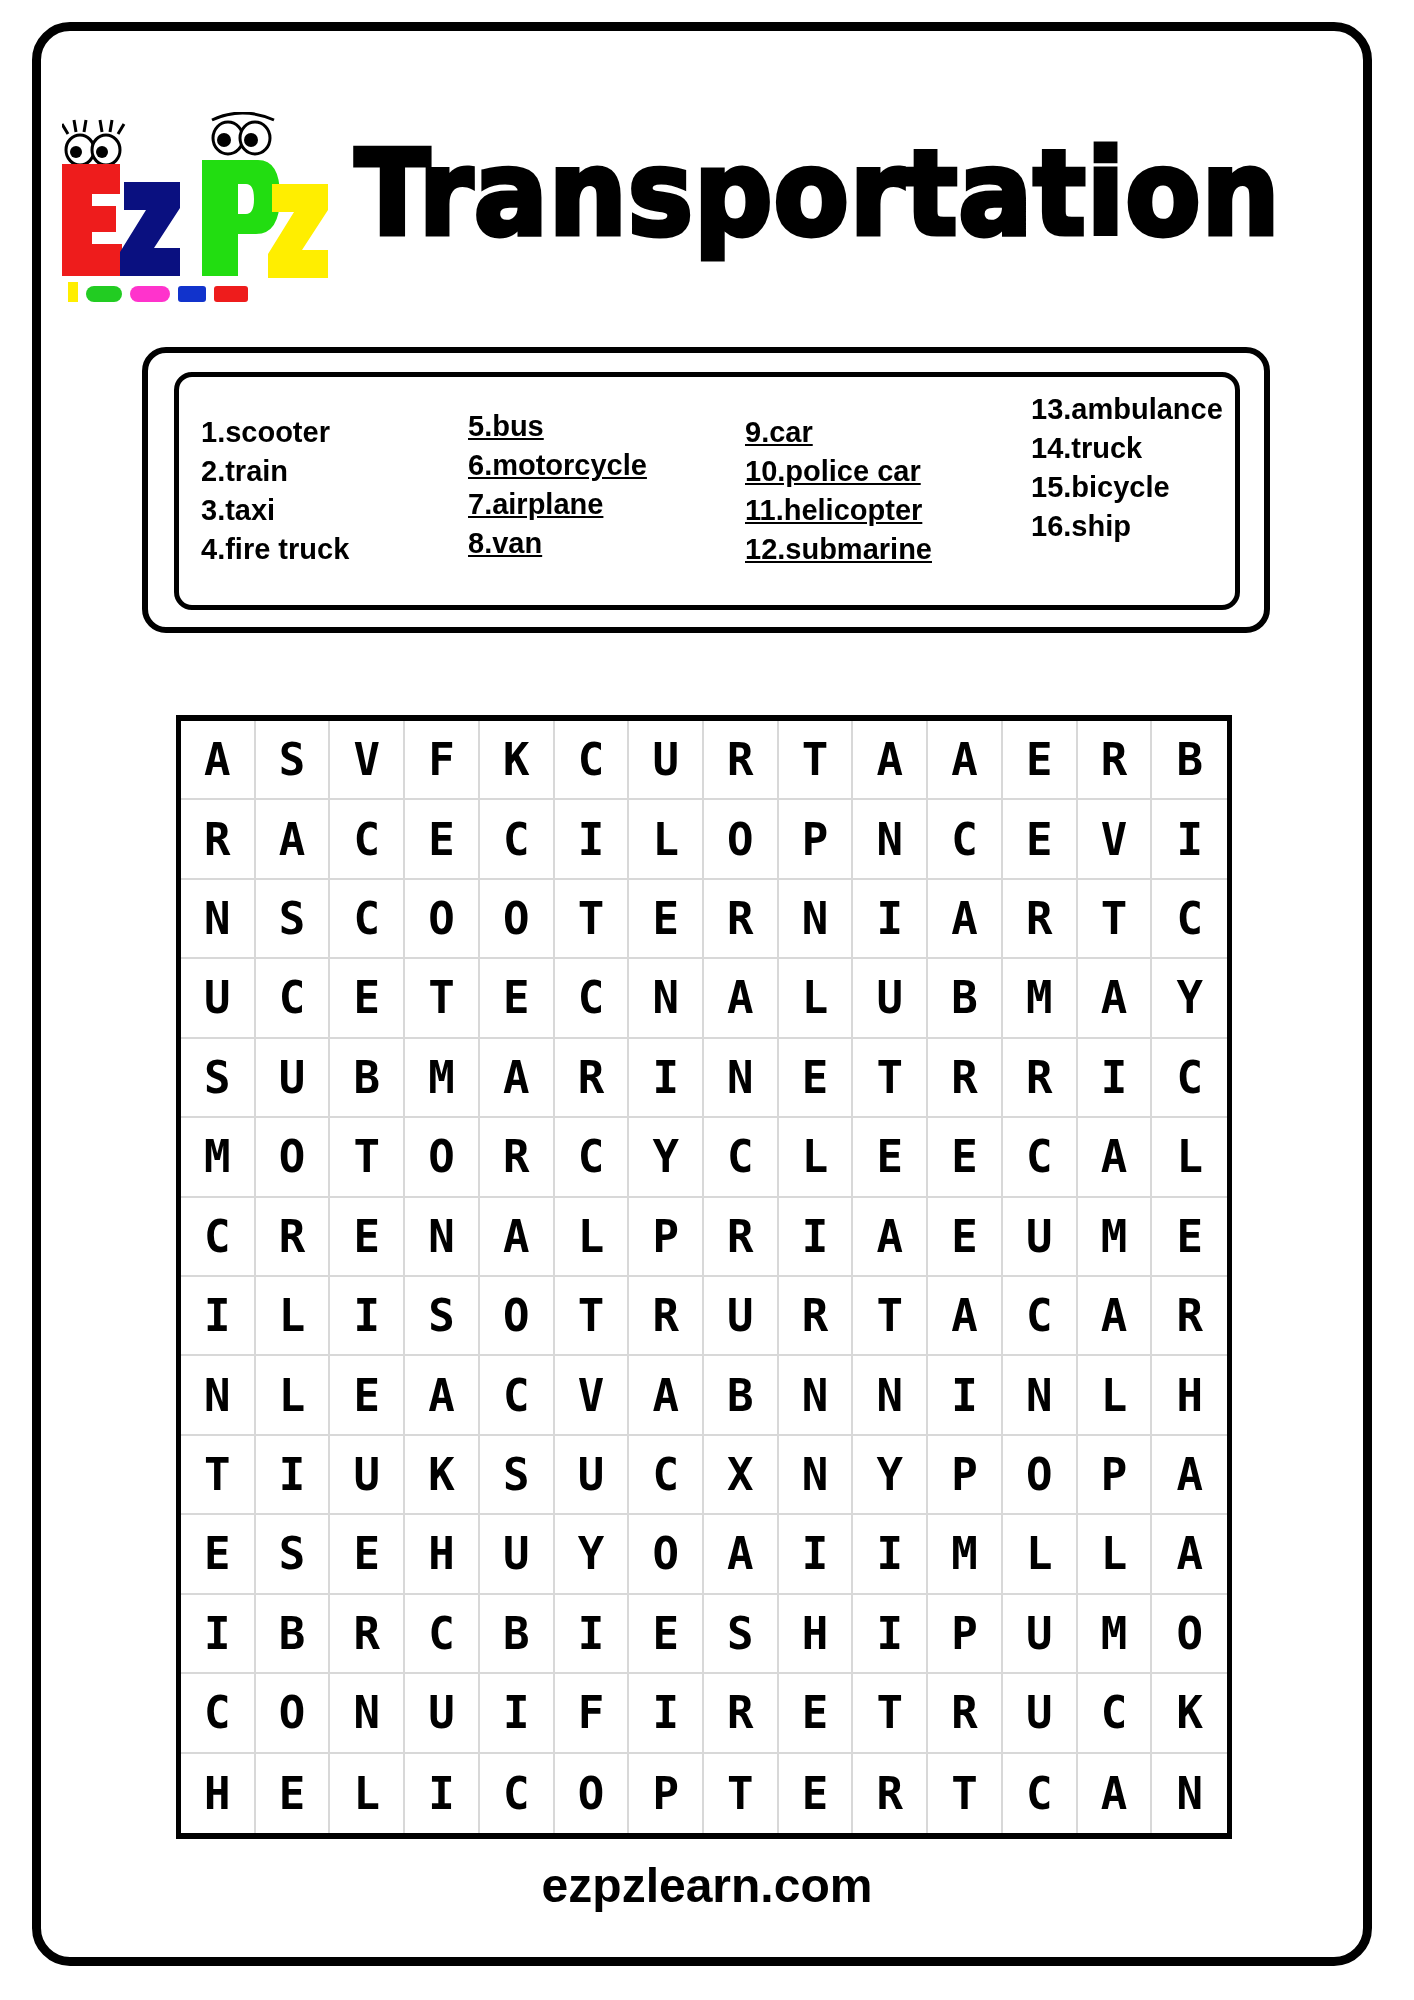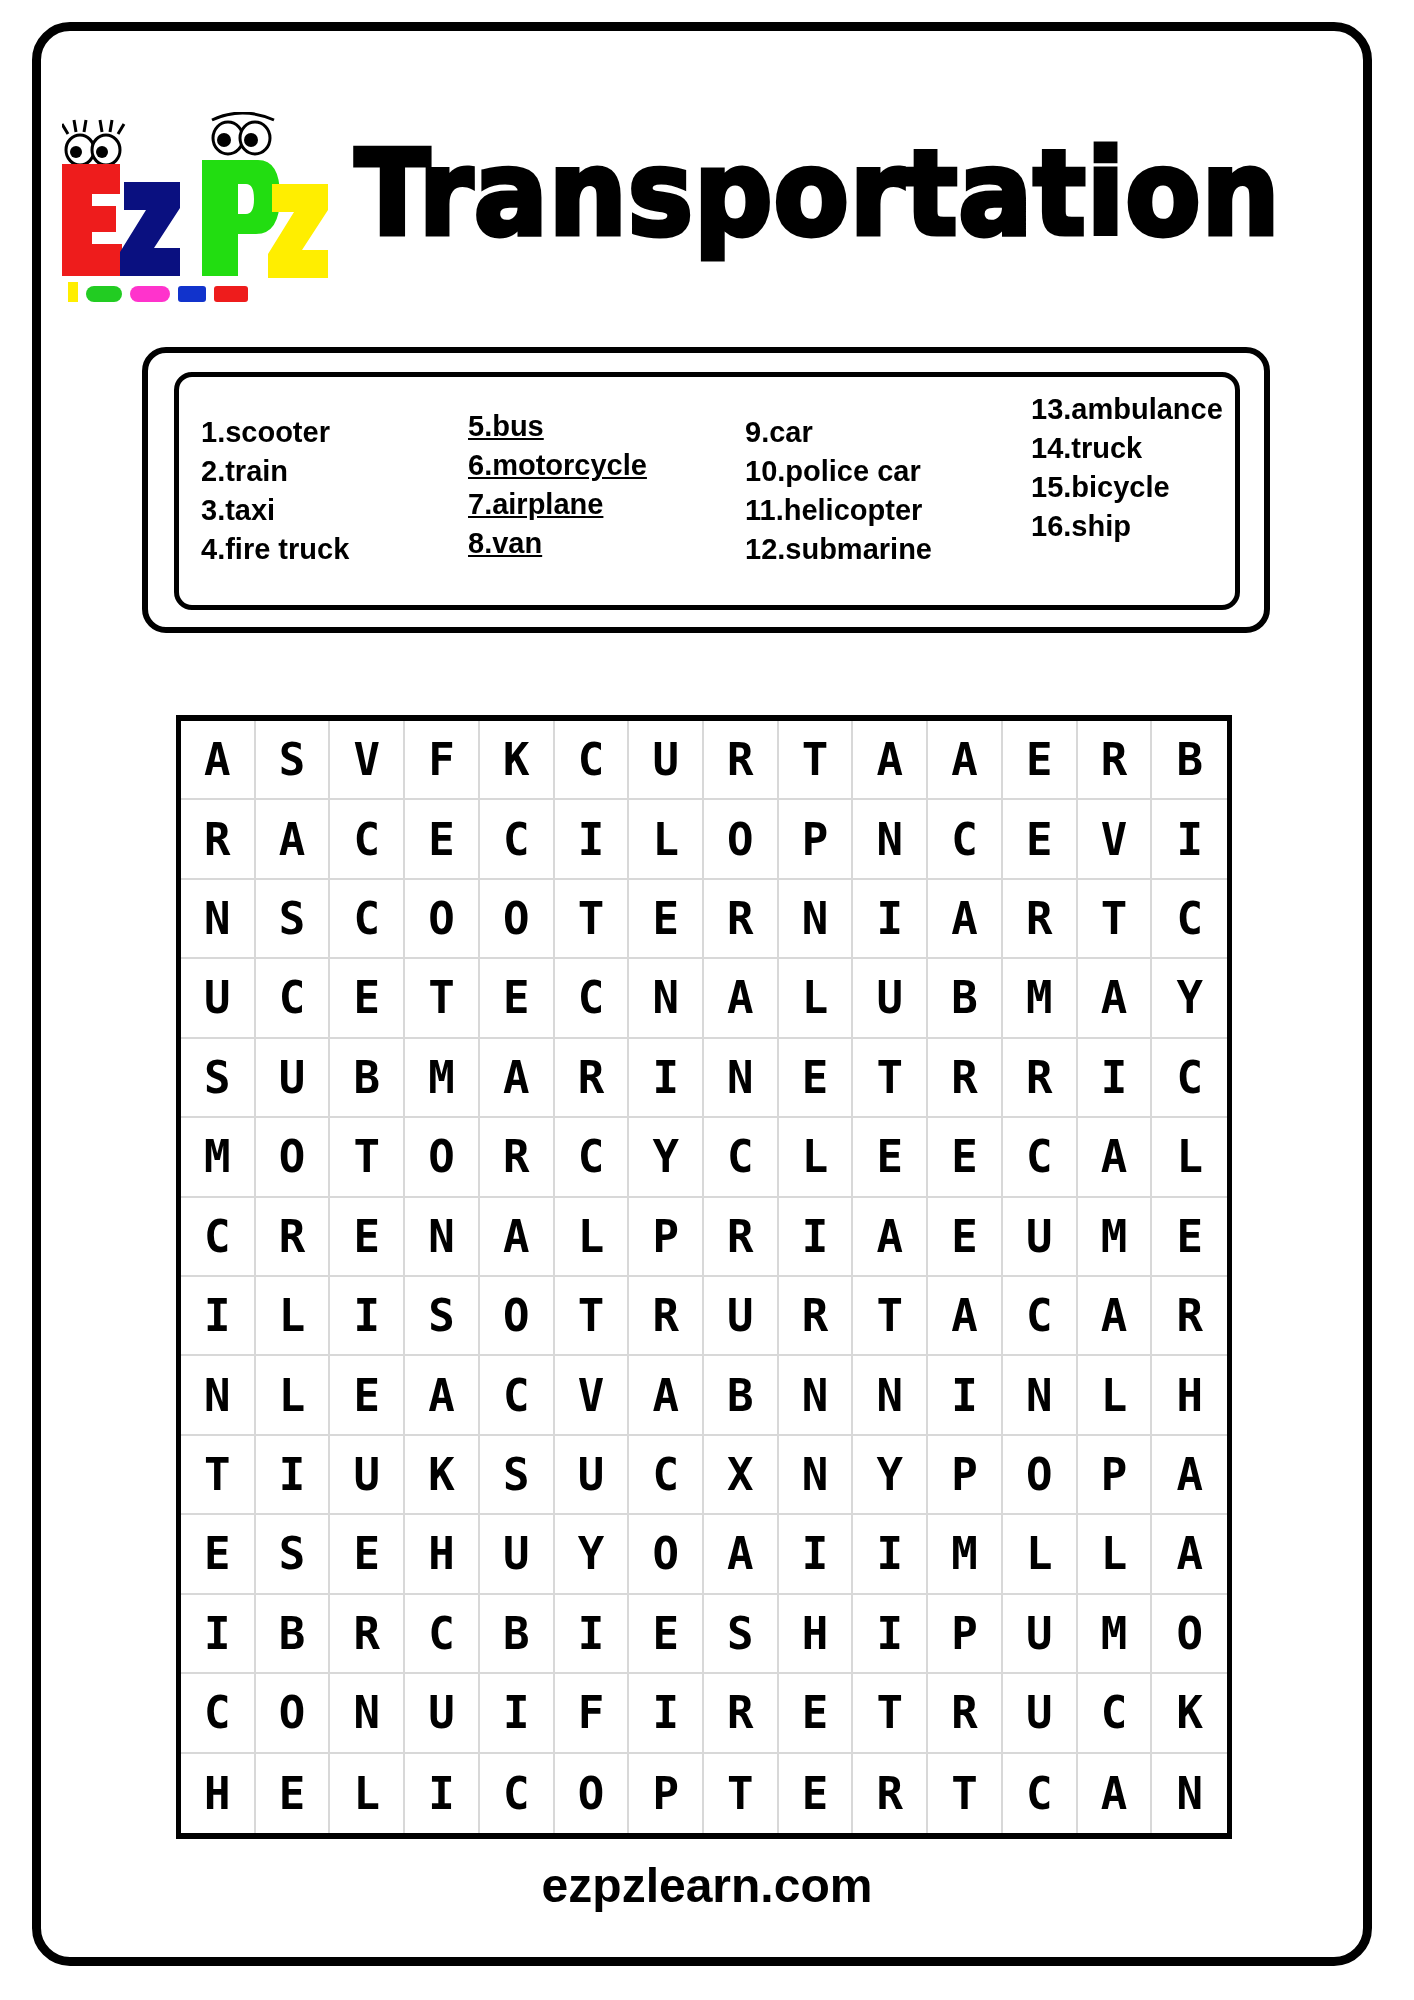--- a/index.html
+++ b/index.html
@@ -21,21 +21,21 @@
   
   .wordbox-outer { position: absolute; left: 142px; top: 347px; width: 1128px; height: 286px;
                    border: 6px solid #000; border-radius: 24px; box-sizing: border-box; }
   .wordbox-inner { position: absolute; left: 174px; top: 372px; width: 1066px; height: 238px;
                    border: 5px solid #000; border-radius: 18px; box-sizing: border-box; }
   .word-col { position: absolute; display: flex; flex-direction: column; }
   .word { font-family: "Liberation Sans", sans-serif; font-weight: bold; font-size: 29px;
           line-height: 39px; white-space: nowrap; }
   .col-0 { left: 201px; top: 413px; }
   .col-1 { left: 468px; top: 407px; text-decoration: underline; }
-  .col-2 { left: 745px; top: 413px; }
+  .col-2 { left: 745px; top: 413px; text-decoration: underline; }
   .col-3 { left: 1031px; top: 390px; }
 
   
   .grid { position: absolute; left: 176px; top: 715px; width: 1056px; height: 1124px;
           border-left: 5px solid #000; border-right: 5px solid #000;
           border-top: 6px solid #000; border-bottom: 6px solid #000; box-sizing: border-box;
           display: grid; grid-template-columns: repeat(14, 1fr); grid-template-rows: repeat(14, 1fr); }
   .cell { border-right: 2px solid #d8d8d8; border-bottom: 2px solid #d8d8d8; box-sizing: border-box;
           display: flex; align-items: center; justify-content: center;
           font-family: "DejaVu Sans Mono", monospace; font-weight: bold; font-size: 44px; }

